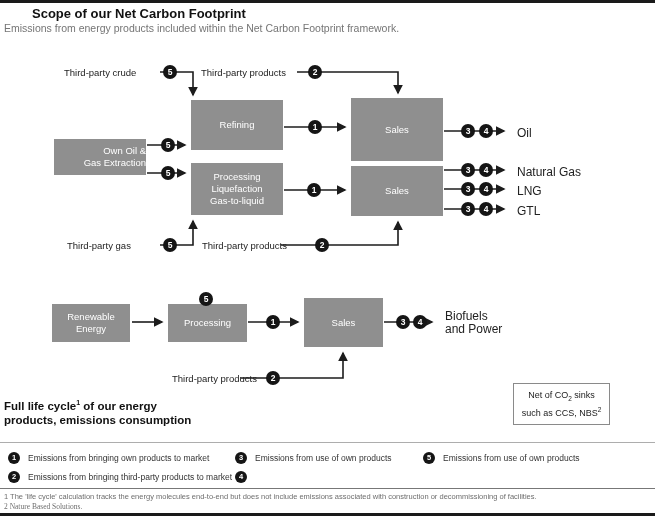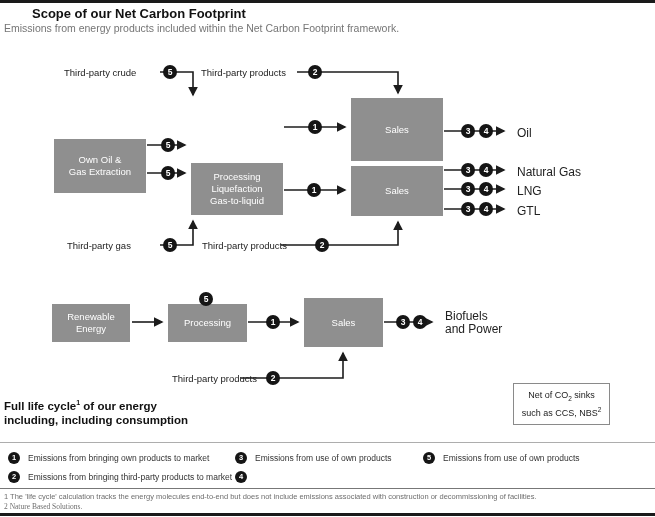--- a/index.html
+++ b/index.html
@@ -72,23 +72,26 @@
       <polyline points="444,209 504,209" marker-end="url(#ah)"></polyline>
       <polyline points="160,245 193,245 193,221" marker-end="url(#ah)"></polyline>
       <polyline points="281,245 398,245 398,222" marker-end="url(#ah)"></polyline>
       <polyline points="132,322 162,322" marker-end="url(#ah)"></polyline>
       <polyline points="248,322 298,322" marker-end="url(#ah)"></polyline>
       <polyline points="384,322 432,322" marker-end="url(#ah)"></polyline>
       <polyline points="241,378 343,378 343,353" marker-end="url(#ah)"></polyline>
     </g>
   </svg>
 
-  <div class="box" style="left:54px;top:139px;width:92px;height:54px;">
+  <div class="box" style="left:54px;top:139px;width:92px;height:36px;align-items:flex-end;">
     <span>Own Oil &amp;</span>
     <span>Gas Extraction</span>
+  </div>
+  <div class="box" style="left:191px;top:100px;width:92px;height:50px;">
+    <span>Refining</span>
   </div>
   <div class="box" style="left:191px;top:163px;width:92px;height:52px;">
     <span>Processing</span>
     <span>Liquefaction</span>
     <span>Gas-to-liquid</span>
   </div>
   <div class="box" style="left:351px;top:98px;width:92px;height:63px;">
     <span>Sales</span>
   </div>
   <div class="box" style="left:351px;top:166px;width:92px;height:50px;">
@@ -138,21 +141,21 @@
   <div class="badge" style="left:315px;top:238px;">2</div>
   <div class="badge" style="left:199px;top:292px;">5</div>
   <div class="badge" style="left:266px;top:315px;">1</div>
   <div class="badge" style="left:396px;top:315px;">3</div>
   <div class="badge" style="left:413px;top:315px;">4</div>
   <div class="badge" style="left:266px;top:371px;">2</div>
 
   <div class="lifecycle">
     <span><span>Full life cycle</span><sup>1</sup><span> of our energy</span></span>
     <br>
-    <span>including, including consumption</span>
+    <span>products, emissions consumption</span>
   </div>
 
   <div class="notebox">
     <span><span>Net of CO</span><sub>2</sub><span> sinks</span></span>
     <span><span>such as CCS, NBS</span><sup>2</sup></span>
   </div>
 
   <div class="divider1"></div>
 
   <div class="legend-item" style="left:8px;top:452px;">

